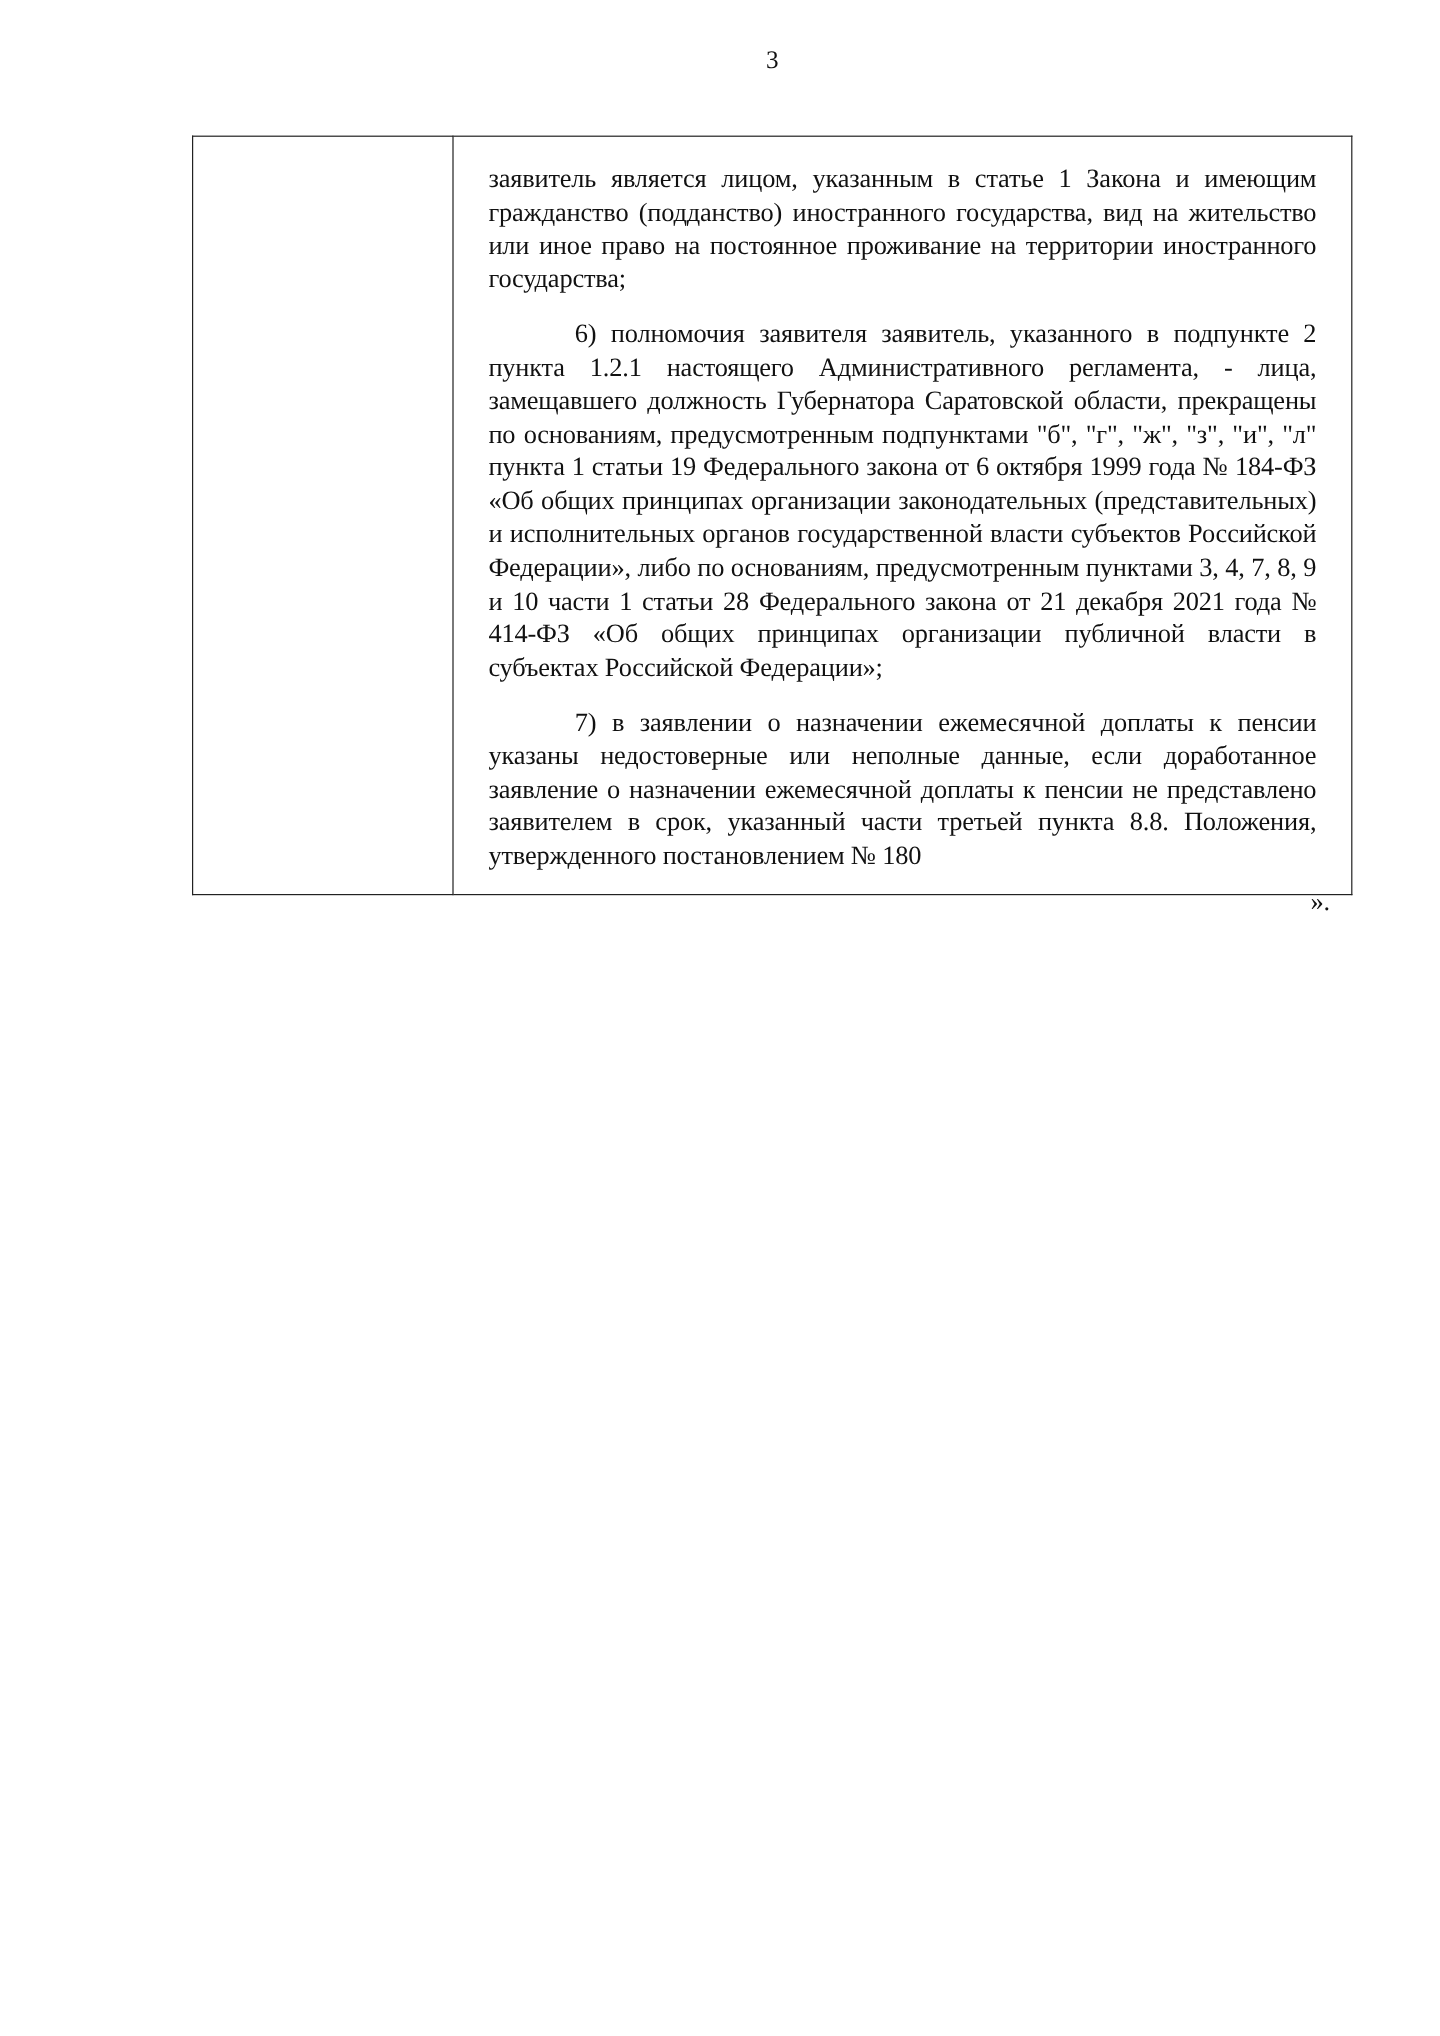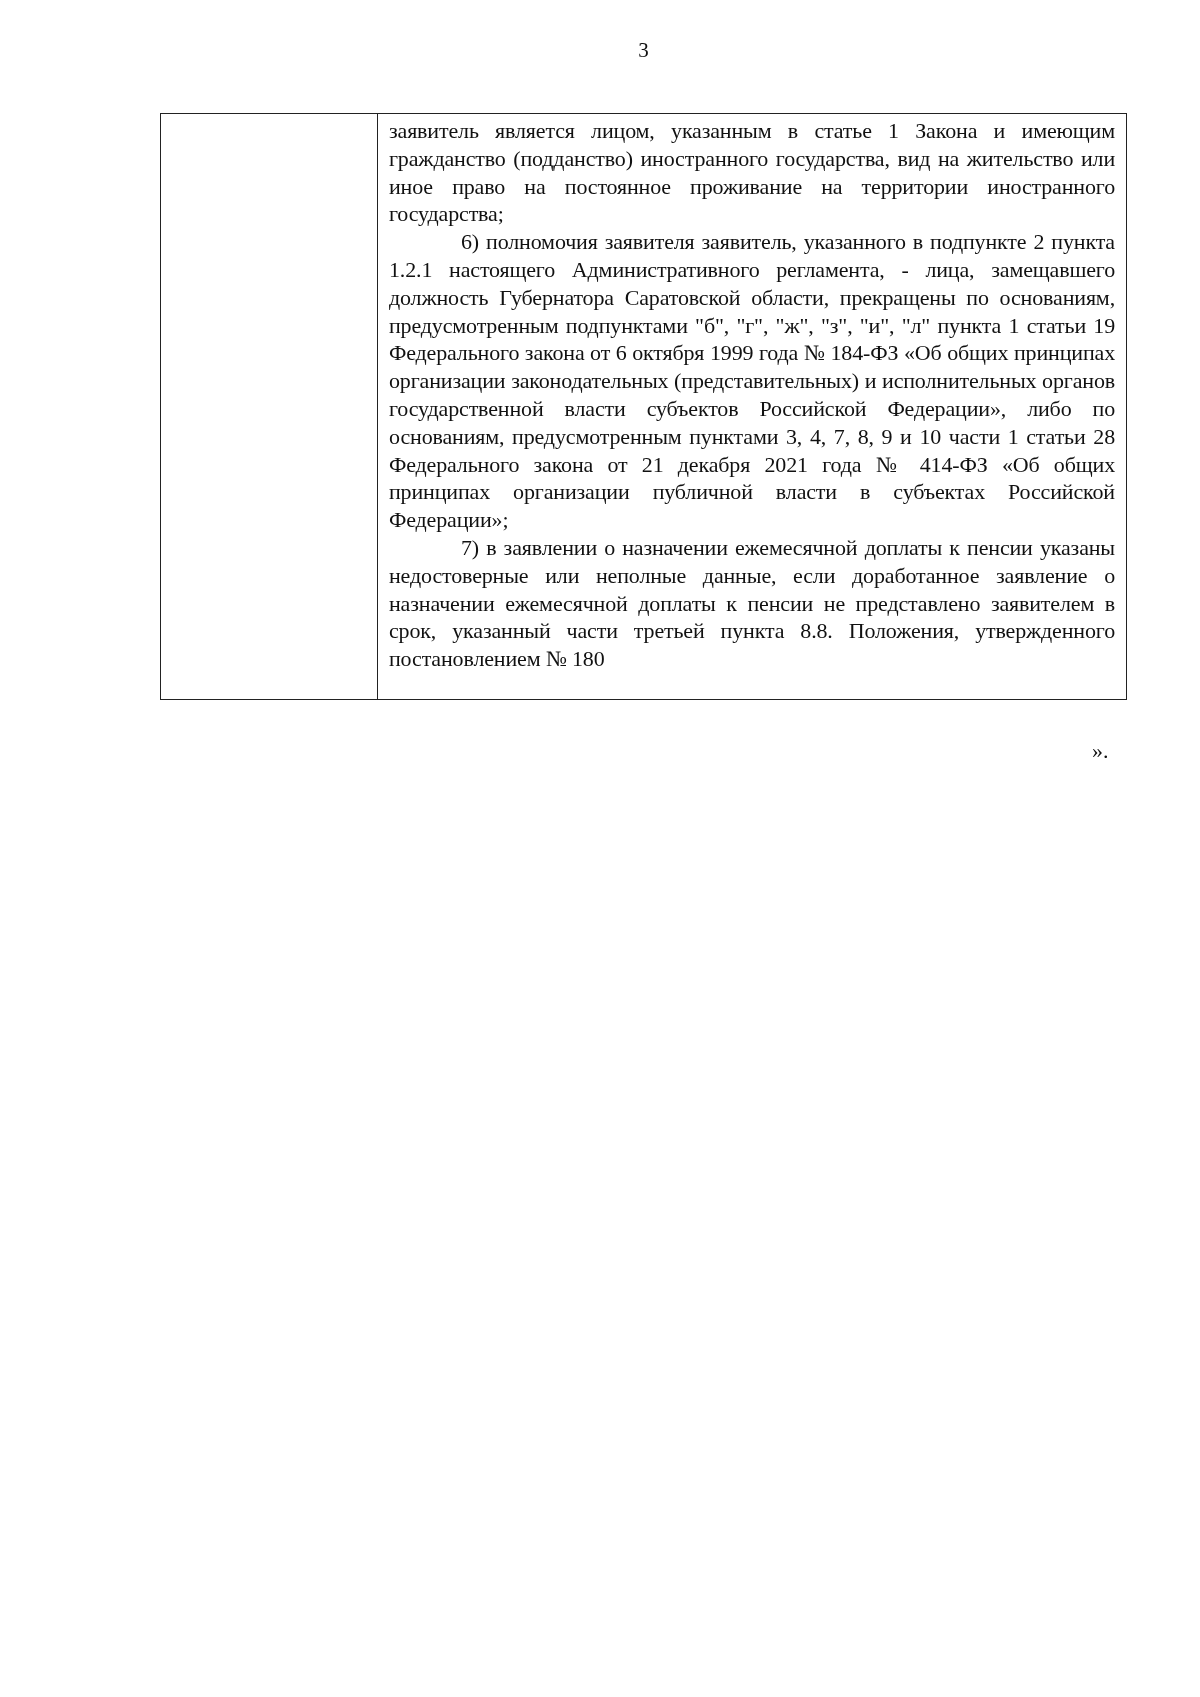--- a/index.html
+++ b/index.html
@@ -5,21 +5,21 @@
   html, body { margin: 0; padding: 0; background: #ffffff; }
   body { width: 1200px; height: 1697px; position: relative; overflow: hidden;
          font-family: "Liberation Serif", "DejaVu Serif", serif; color: #111; }
   .page-number { position: absolute; top: 38px; left: 0; width: 1287px; text-align: center;
                  font-size: 21px; }
   .doc-table { position: absolute; top: 113px; left: 160px; width: 967px; height: 587px;
                border-collapse: collapse; table-layout: fixed; }
   .doc-table td { border: 1.5px solid #222; vertical-align: top; padding: 0; }
   .col-left { width: 216px; }
   .cell-right { padding: 3px 11px 0 11px !important; }
-  .para { margin: 0; font-size: 22px; line-height: 27.8px; text-align: justify;
+  .para { margin: 18px; font-size: 22px; line-height: 27.8px; text-align: justify;
           text-align-last: left; letter-spacing: -0.15px; }
   .indent { text-indent: 72px; }
   .closing { position: absolute; top: 738px; left: 1092px; font-size: 22px; }
 </style>
 </head>
 <body>
 
 <div class="page-number">3</div>
 
 <table class="doc-table">

